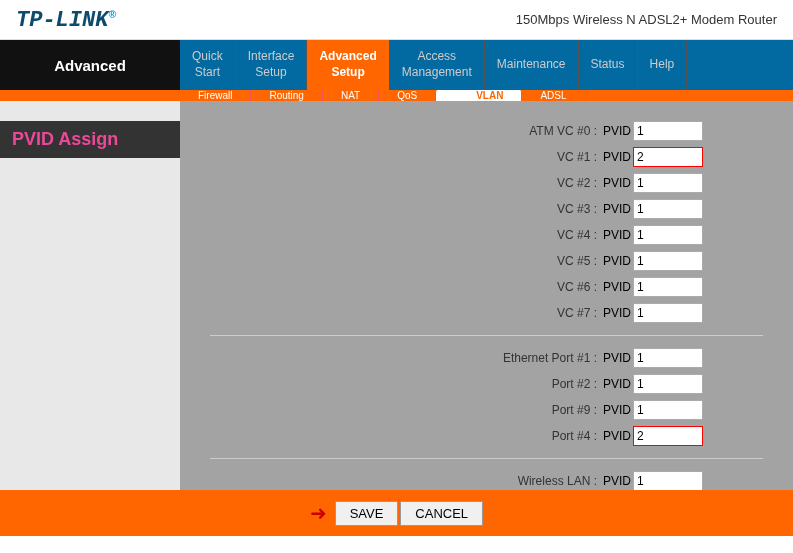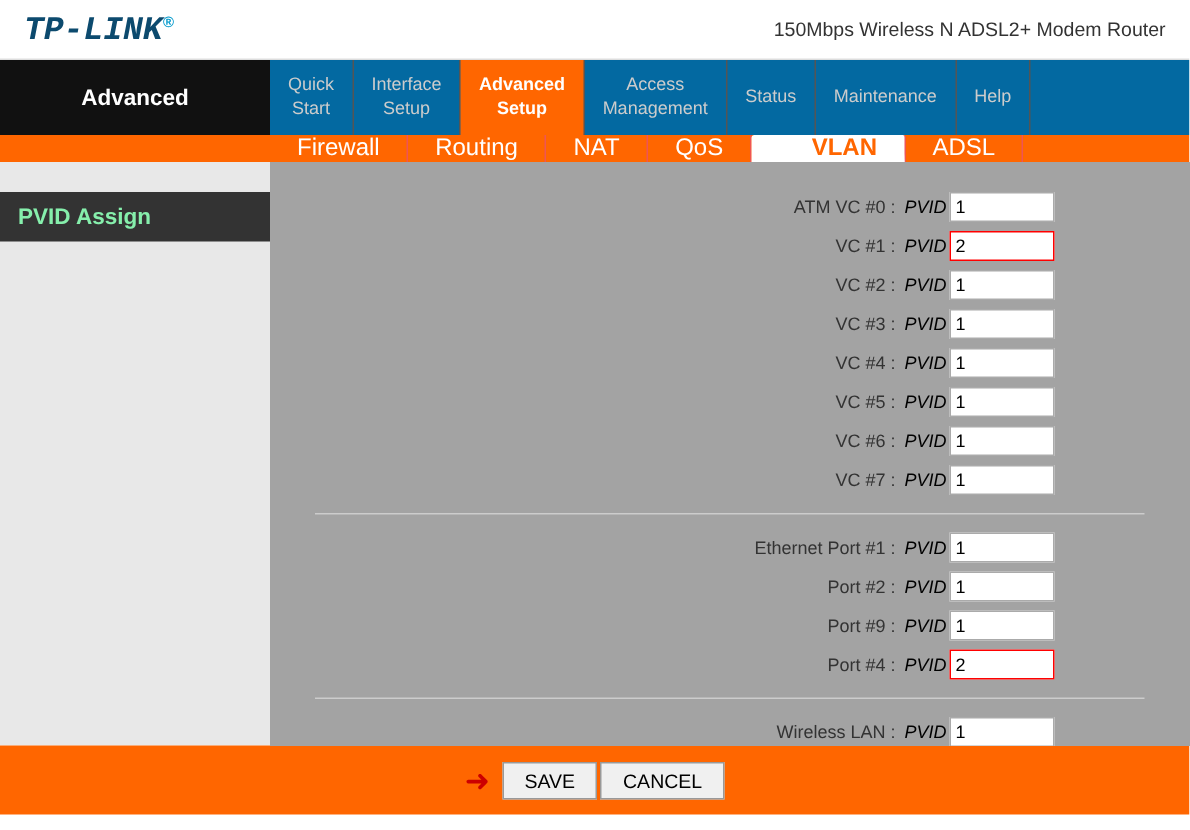--- a/index.html
+++ b/index.html
@@ -10,38 +10,38 @@
     .logo { color: #0099cc; font-size: 22px; font-weight: bold; font-style: italic; }
     .logo span { color: #0c4a6e; font-family: Liberation Mono, monospace; }
     .device-title { font-size: 13px; color: #333; }
 
     
     .nav-bar { display: flex; align-items: stretch; background: #0369a1; height: 50px; }
     .nav-advanced-label { background: #111; color: #fff; display: flex; align-items: center; justify-content: center; width: 180px; font-size: 15px; font-weight: bold; flex-shrink: 0; }
     .nav-items { display: flex; align-items: stretch; flex: 1; }
     .nav-item { display: flex; align-items: center; justify-content: center; padding: 0 12px; color: #ccc; text-align: center; font-size: 12px; cursor: pointer; border-right: 1px solid #555; line-height: 1.3; }
     .nav-item.active { background: #f60; color: #fff; font-weight: bold; }
-    .sub-nav-item { display: flex; align-items: center; padding: 0 18px; color: #fff; font-size: 16px; cursor: pointer; border-right: 1px solid #e55; }
+    .sub-nav-item { display: flex; align-items: center; padding: 0 18px; color: #fff; font-size: 10px; cursor: pointer; border-right: 1px solid #e55; }
     .sub-nav-item.active { background: #fff; color: #f60; font-weight: bold; border-radius: 2px 2px 0 0; padding-left: 40px; }
 
     
     .content-area { display: flex; height: calc(553px - 40px - 50px - 28px - 46px); }
 
     
     .sidebar { width: 180px; background: #e8e8e8; flex-shrink: 0; }
-    .sidebar-section { background: #333; color: #86efac; padding: 8px 12px; font-size: 15px; font-weight: bold; margin-top: 20px; }
+    .sidebar-section { background: #333; color: #ec4899; padding: 8px 12px; font-size: 18px; font-weight: bold; margin-top: 20px; }
 
     
     .main { flex: 1; padding: 20px 30px; background: #a3a3a3; overflow-y: auto; }
     .divider { border: none; border-top: 1px solid #ccc; margin: 12px 0; }
 
     .form-section { margin-bottom: 8px; }
     .form-row { display: flex; align-items: center; justify-content: flex-end; margin-bottom: 6px; padding-right: 60px; }
     .form-label { text-align: right; margin-right: 6px; color: #333; font-size: 12px; min-width: 120px; }
-    .pvid-label { display: inline-block; margin-right: 2px; color: #000; font-size: 12px; font-weight: normal; font-style: italic; }
+    .pvid-label { display: inline-block; margin-right: 2px; color: #000; font-size: 12px; font-weight: normal; }
     .form-input { width: 70px; height: 20px; border: 1px solid #aaa; padding: 1px 3px; font-size: 12px; }
     .form-input.red-border { border: 1px solid red; }
 
     
     .footer { background: #f60; height: 46px; display: flex; align-items: center; justify-content: center; gap: 0; position: relative; }
     .arrow-icon { color: #cc0000; font-size: 20px; margin-right: 8px; }
     .btn { padding: 4px 14px; font-size: 13px; cursor: pointer; border: 1px solid #999; background: #f0f0f0; }
     .btn-save { margin-right: 2px; }
     .btn-cancel { }
   </style>
@@ -55,22 +55,22 @@
   <div class="device-title">150Mbps Wireless N ADSL2+ Modem Router</div>
 </div>
 
 <div class="nav-bar">
   <div class="nav-advanced-label">Advanced</div>
   <div class="nav-items">
     <div class="nav-item">Quick<br>Start</div>
     <div class="nav-item">Interface<br>Setup</div>
     <div class="nav-item active">Advanced<br>Setup</div>
     <div class="nav-item">Access<br>Management</div>
+    <div class="nav-item">Maintenance</div>
     <div class="nav-item">Status</div>
-    <div class="nav-item">Maintenance</div>
     <div class="nav-item">Help</div>
   </div>
 </div>
 
 <div style="display:flex; background:#f60; padding-left:180px;">
   <div class="sub-nav-item">Firewall</div>
   <div class="sub-nav-item">Routing</div>
   <div class="sub-nav-item">NAT</div>
   <div class="sub-nav-item">QoS</div>
   <div class="sub-nav-item active">VLAN</div>

